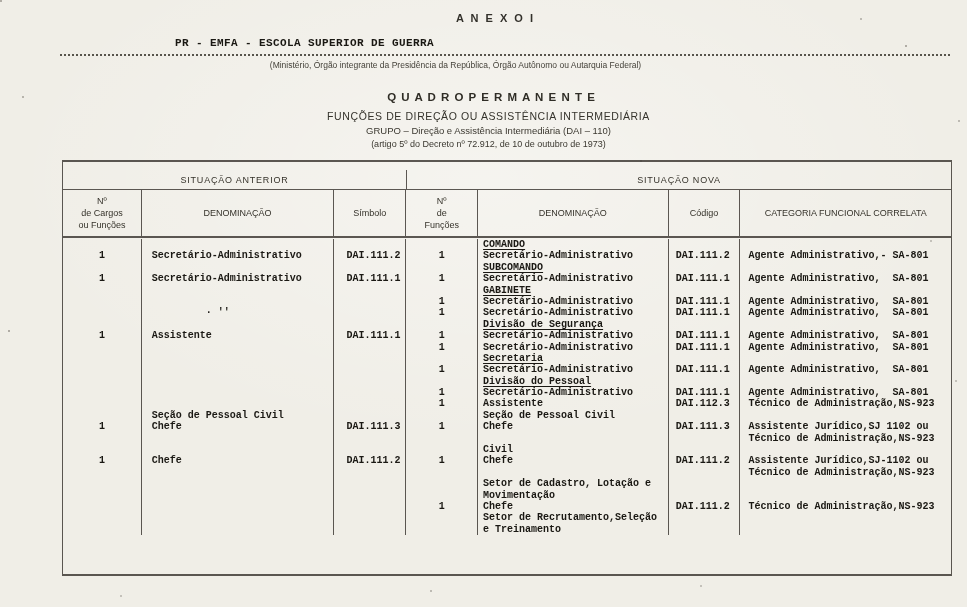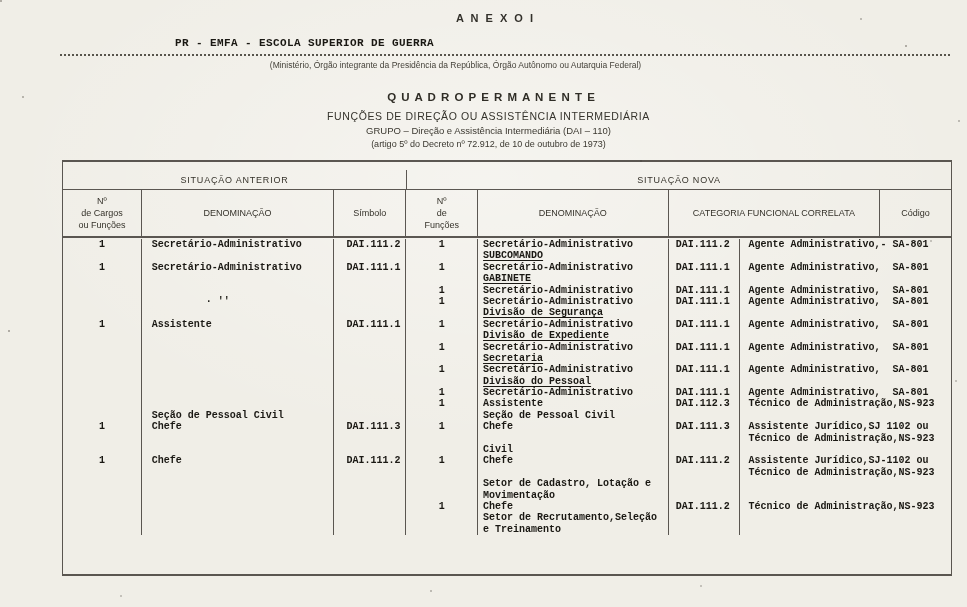--- a/index.html
+++ b/index.html
@@ -86,25 +86,34 @@
     <div class="chrow">
       <div class="ch ch1">Nº
 de Cargos
 ou Funções</div>
       <div class="ch ch2">DENOMINAÇÃO</div>
       <div class="ch ch3">Símbolo</div>
       <div class="ch ch4">Nº
 de
 Funções</div>
       <div class="ch ch5">DENOMINAÇÃO</div>
+      <div class="ch ch6">Código</div>
       <div class="ch ch7">CATEGORIA FUNCIONAL CORRELATA</div>
-      <div class="ch ch6">Código</div>
     </div>
     <div class="tbody" id="tbody">
         <div class="bl">
+          <div class="c c1"></div>
+          <div class="c c2"></div>
+          <div class="c c3"></div>
+          <div class="c c4"></div>
+          <div class="c c5 u">COMANDO</div>
+          <div class="c c6"></div>
+          <div class="c c7"></div>
+        </div>
+        <div class="bl">
           <div class="c c1">1</div>
           <div class="c c2">Secretário-Administrativo</div>
           <div class="c c3">DAI.111.2</div>
           <div class="c c4">1</div>
           <div class="c c5">Secretário-Administrativo</div>
           <div class="c c6">DAI.111.2</div>
           <div class="c c7">Agente Administrativo,- SA-801</div>
         </div>
         <div class="bl">
           <div class="c c1"></div>
@@ -161,29 +170,20 @@
           <div class="c c7"></div>
         </div>
         <div class="bl">
           <div class="c c1">1</div>
           <div class="c c2">Assistente</div>
           <div class="c c3">DAI.111.1</div>
           <div class="c c4">1</div>
           <div class="c c5">Secretário-Administrativo</div>
           <div class="c c6">DAI.111.1</div>
           <div class="c c7">Agente Administrativo,  SA-801</div>
-        </div>
-        <div class="bl">
-          <div class="c c1"></div>
-          <div class="c c2"></div>
-          <div class="c c3"></div>
-          <div class="c c4"></div>
-          <div class="c c5 u">Divisão de Expediente</div>
-          <div class="c c6"></div>
-          <div class="c c7"></div>
         </div>
         <div class="bl">
           <div class="c c1"></div>
           <div class="c c2"></div>
           <div class="c c3"></div>
           <div class="c c4">1</div>
           <div class="c c5">Secretário-Administrativo</div>
           <div class="c c6">DAI.111.1</div>
           <div class="c c7">Agente Administrativo,  SA-801</div>
         </div>

